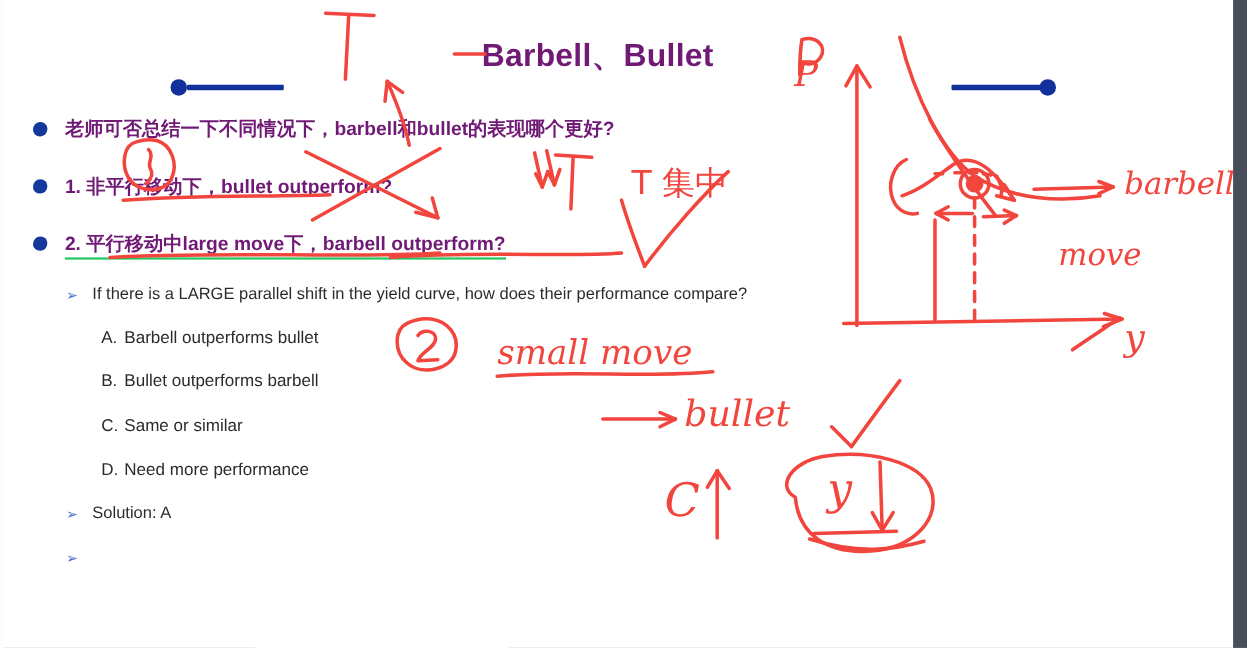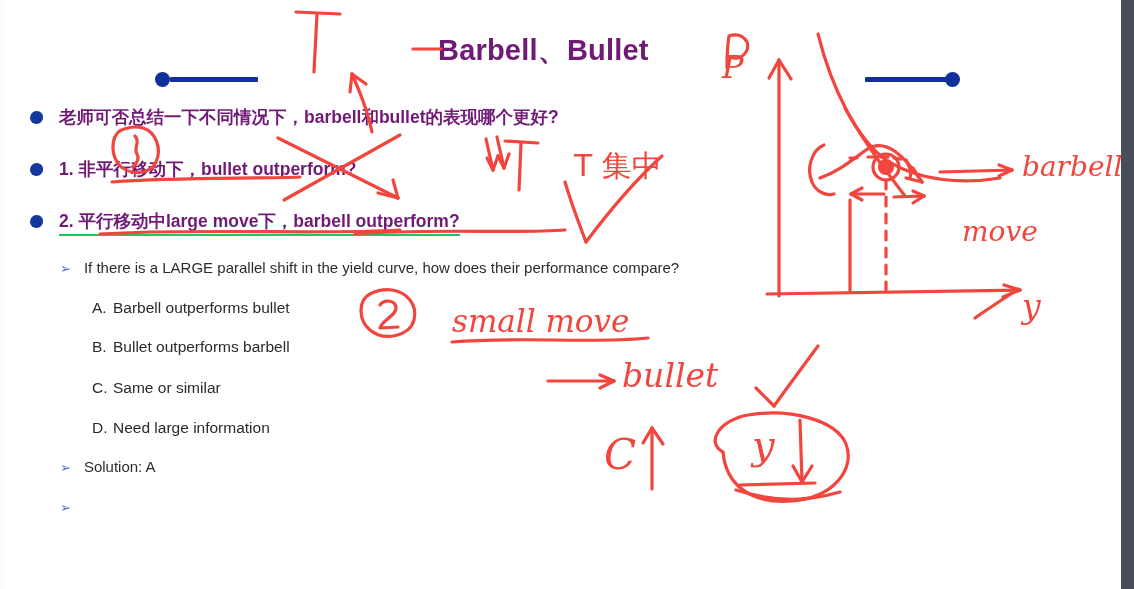--- a/index.html
+++ b/index.html
@@ -133,21 +133,21 @@
   <div class="opt" id="opt-b">
     <span class="lab">B.</span>
     <span>Bullet outperforms barbell</span>
   </div>
   <div class="opt" id="opt-c">
     <span class="lab">C.</span>
     <span>Same or similar</span>
   </div>
   <div class="opt" id="opt-d">
     <span class="lab">D.</span>
-    <span>Need large information</span>
+    <span>Need more performance</span>
   </div>
 
   <div class="l2" id="l2-sol">
     <span class="arrow">➢</span>
     <span>Solution: A</span>
   </div>
   <div class="l2" id="l2-note">
     <span class="arrow">➢</span>
   </div>
 

